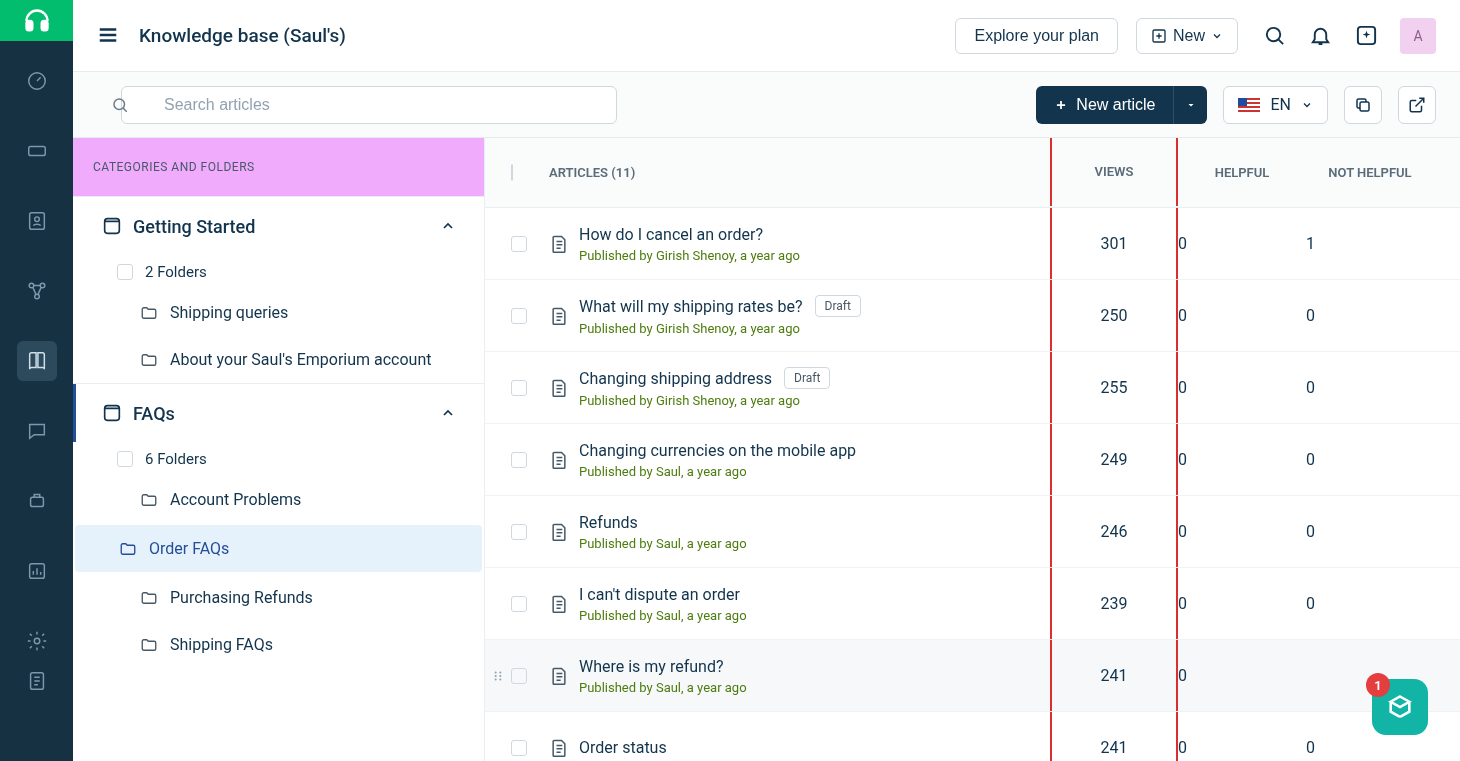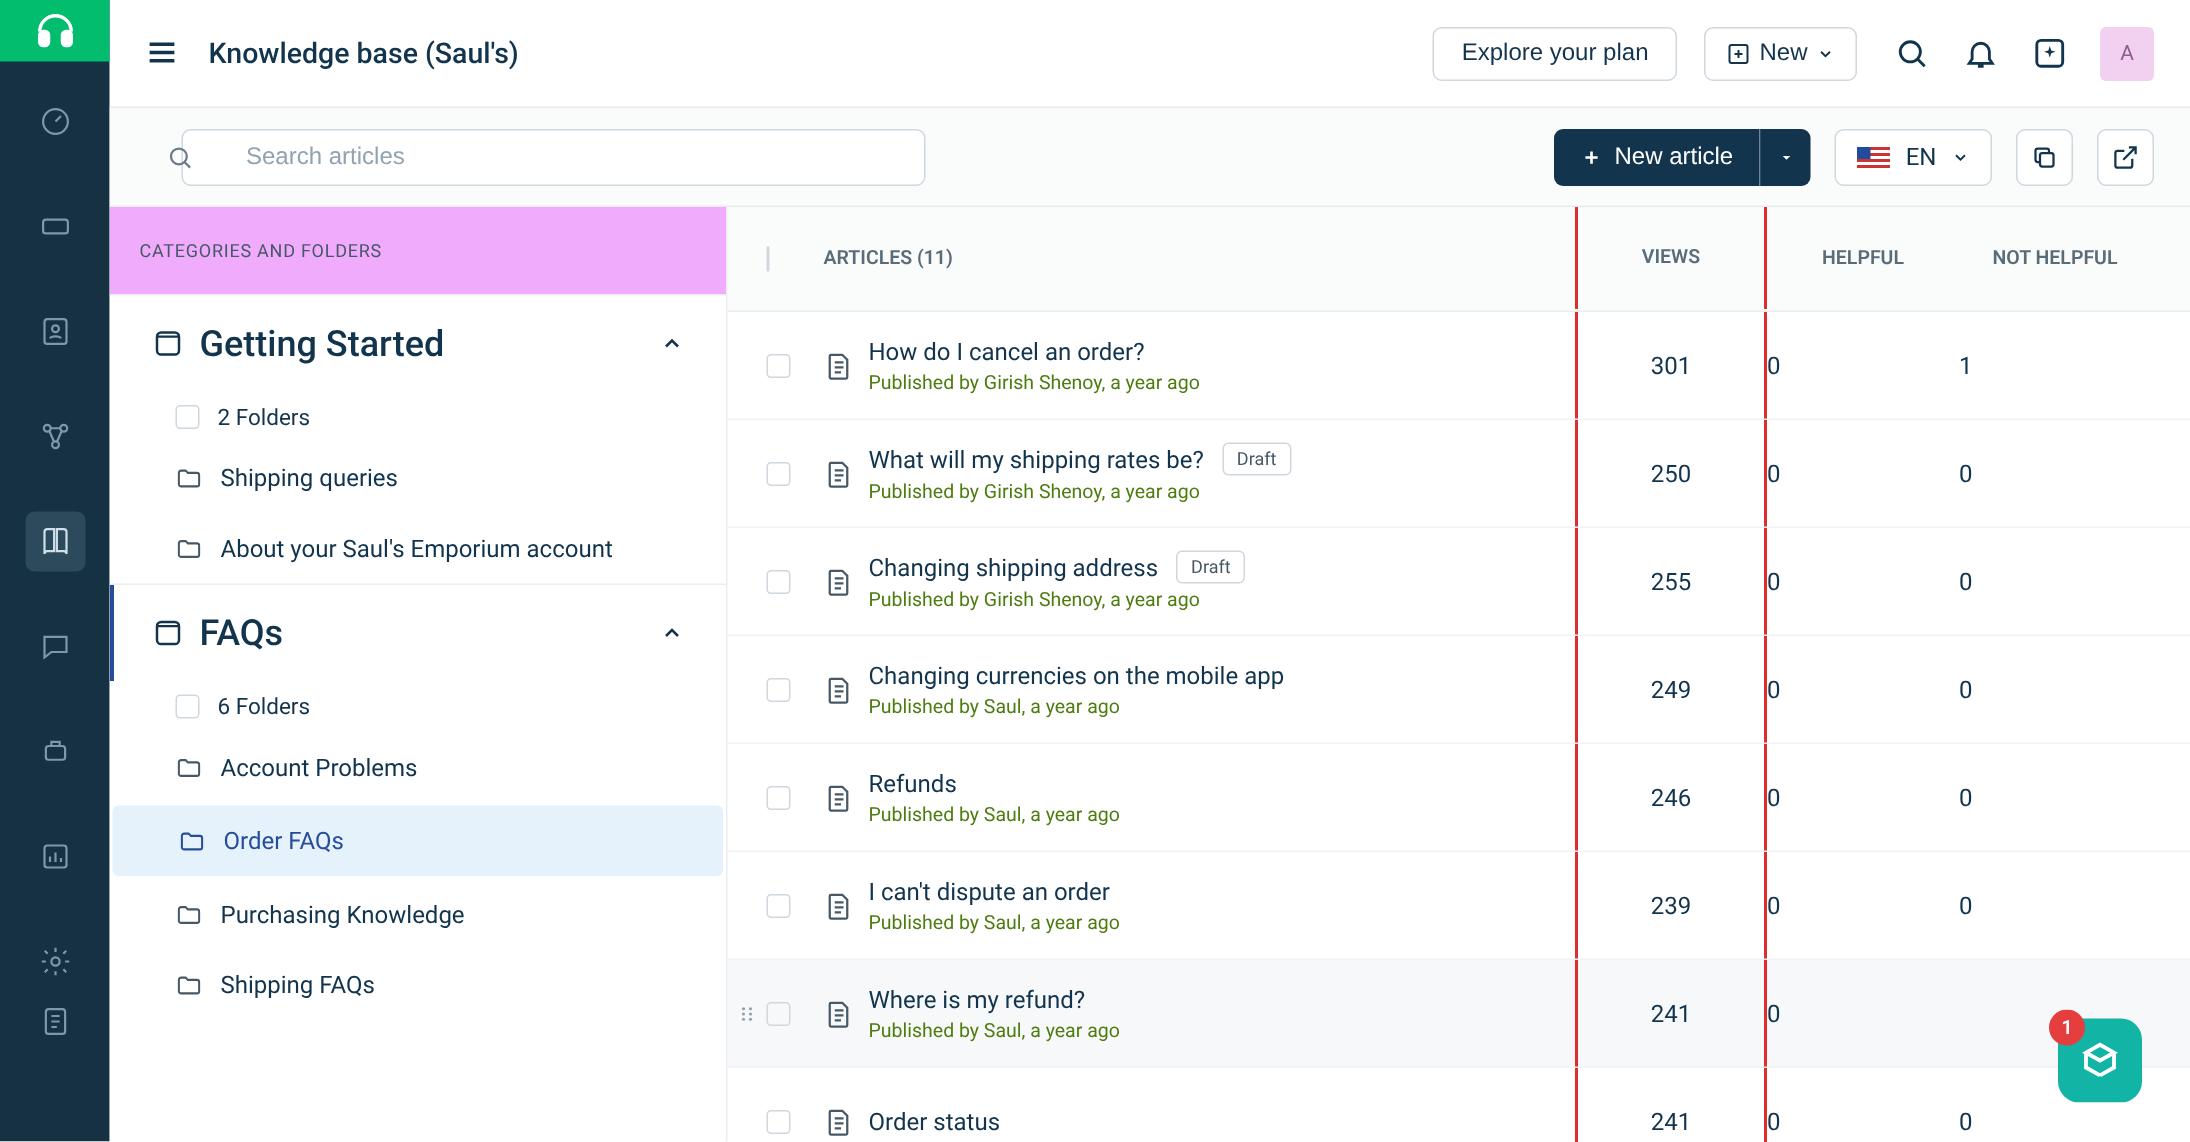--- a/index.html
+++ b/index.html
@@ -43,26 +43,26 @@
   .flag::before { content:''; position:absolute; left:0;top:0; width:9px; height:8px; background:#224b9b;}
   .btn-sq { border:1px solid #cfd7df; border-radius:6px; width:38px; height:38px; display:flex; align-items:center; justify-content:center; cursor:pointer; color:#12344d; background:#fff;}
   
   
   .content { flex:1; display:flex; overflow:hidden;}
   
   
   .sidebar { width: 411px; background:#fff; display:flex; flex-direction:column; overflow-y:auto;}
   .sidebar-head { padding: 22px 20px; font-size: 12px; letter-spacing: 0.5px; font-weight: 400; color: #475867; background:#f0abfc;}
   .cat { border-top: 1px solid #ebeef0; }
-  .cat-header { display: flex; align-items: center; padding: 18px 28px; cursor: pointer; font-size: 24px; font-weight: 500; color: #12344d; gap:10px;}
+  .cat-header { display: flex; align-items: center; padding: 18px 28px; cursor: pointer; font-size: 18px; font-weight: 500; color: #12344d; gap:10px;}
   .cat-header.active-left { border-left: 3px solid #264d9a; padding-left:25px; }
   .cat-header .chev { margin-left:auto; color:#12344d; }
   .folder-count { display:flex; align-items:center; padding: 8px 20px 8px 44px; gap:12px; color:#12344d; font-size:15px; }
   .chk { width:16px; height:16px; border:1.5px solid #cfd7df; border-radius:3px; cursor:pointer; flex-shrink:0;}
-  .folder { display:flex; align-items:center; padding: 14px 20px 14px 44px; gap:12px; color:#12344d; font-size:16px; cursor:pointer;}
+  .folder { display:flex; align-items:center; padding: 14px 20px 14px 44px; gap:12px; color:#12344d; font-size:16px; cursor:pointer;margin-left:23px;}
   .folder.selected { background:#e6f2fb; color:#264d9a; border-radius:4px; margin:2px;}
   .folder-ico { color:#475867; flex-shrink:0; }
   .folder.selected .folder-ico { color:#264d9a; }
   
   
   .table-wrap { flex:1; overflow-y:auto; border-left:1px solid #ebeef0; }
   .thead { display:flex; align-items:center; padding: 0 26px; height:70px; font-size:13px; font-weight:600; color:#5a6c7a; background:#fafbfb; border-bottom:1px solid #ebeef0; }
   .th-chk { width:38px; }
   .th-title { flex:1; }
   .th-num { width:128px; text-align:center; }
@@ -308,21 +308,21 @@
           <div class="folder selected">
             <svg class="folder-ico" width="18" height="18" viewBox="0 0 24 24" fill="none" stroke="currentColor" stroke-width="1.8">
                 <path d="M3 7a2 2 0 0 1 2-2h4l2 2h8a2 2 0 0 1 2 2v8a2 2 0 0 1-2 2H5a2 2 0 0 1-2-2z"></path>
               </svg>
             <span>Order FAQs</span>
           </div>
           <div class="folder">
             <svg class="folder-ico" width="18" height="18" viewBox="0 0 24 24" fill="none" stroke="currentColor" stroke-width="1.8">
                 <path d="M3 7a2 2 0 0 1 2-2h4l2 2h8a2 2 0 0 1 2 2v8a2 2 0 0 1-2 2H5a2 2 0 0 1-2-2z"></path>
               </svg>
-            <span>Purchasing Knowledge</span>
+            <span>Purchasing Refunds</span>
           </div>
           <div class="folder">
             <svg class="folder-ico" width="18" height="18" viewBox="0 0 24 24" fill="none" stroke="currentColor" stroke-width="1.8">
                 <path d="M3 7a2 2 0 0 1 2-2h4l2 2h8a2 2 0 0 1 2 2v8a2 2 0 0 1-2 2H5a2 2 0 0 1-2-2z"></path>
               </svg>
             <span>Shipping FAQs</span>
           </div>
         </div>
       </div>
 

